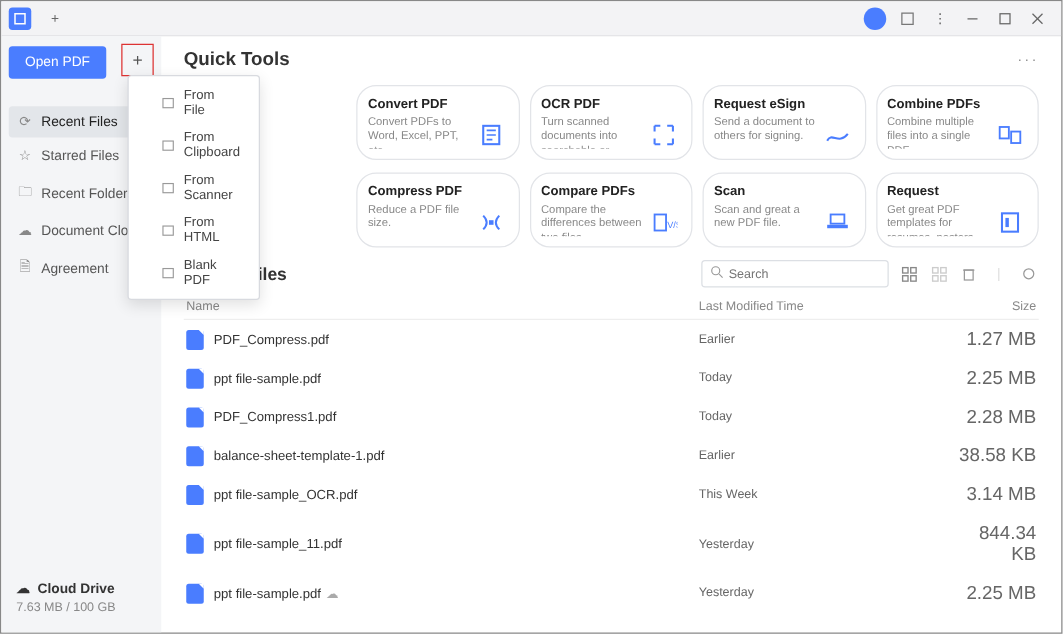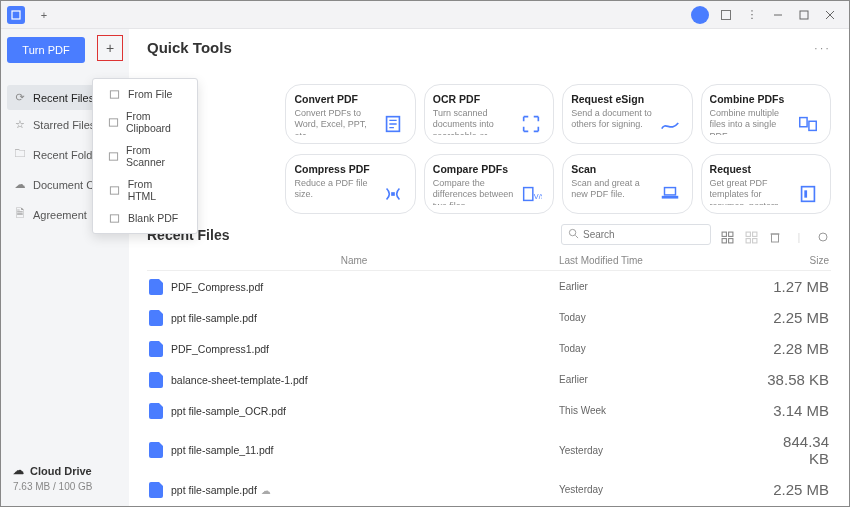--- a/index.html
+++ b/index.html
@@ -16,47 +16,47 @@
 .open-pdf { background: #4a7dff; color: #fff; height: 26px; border: none; border-radius: 3px; font-size: 11px; cursor: pointer; width: 78px; }
 .plus-box { position: absolute; left: 96px; top: 6px; width: 26px; height: 26px; border: 1.5px solid #d33; display: flex; align-items: center; justify-content: center; color: #555; background: #f4f5f7; cursor: pointer; font-size: 14px; }
 .side-items { margin-top: 22px; display: flex; flex-direction: column; gap: 2px; }
 .side-item { display: flex; align-items: center; gap: 6px; padding: 6px 6px; border-radius: 3px; cursor: pointer; color: #555; }
 .side-item.active { background: #e3e6ea; color: #222; }
 .side-item .ic { width: 14px; display: flex; align-items: center; justify-content: center; color: #888; }
 .sidebar .bottom { margin-top: auto; padding: 6px; }
 .cloud-title { display: flex; align-items: center; gap: 6px; font-weight: 600; margin-bottom: 4px; color: #333; }
 .cloud-sub { color: #888; font-size: 10px; }
 .main { flex: 1; padding: 10px 18px; overflow: hidden; position: relative; }
-.qt-head { display: flex; align-items: center; margin-bottom: 28px; }
+.qt-head { display: flex; align-items: center; margin-bottom: 12px; }
 .qt-head h2 { font-size: 15px; font-weight: 700; }
 .qt-head .more { margin-left: auto; color: #888; cursor: pointer; letter-spacing: 2px; }
 .cards { display: grid; grid-template-columns: repeat(5, 1fr); gap: 8px; margin-bottom: 10px; }
 .card { border: 1px solid #e2e4e8; border-radius: 16px; padding: 8px; height: 60px; display: flex; cursor: pointer; background: #fff; }
 .card .txt { flex: 1; overflow: hidden; }
 .card .ttl { font-size: 10.5px; font-weight: 700; margin-bottom: 3px; color: #222; }
 .card .sub { font-size: 9px; color: #888; line-height: 1.25; }
 .card .cicon { width: 28px; display: flex; align-items: flex-end; justify-content: center; color: #4a7dff; }
 .rf-head { display: flex; align-items: center; margin: 8px 0 6px; }
 .rf-head h2 { font-size: 14px; font-weight: 700; }
-.rf-tools { margin-left: auto; display: flex; align-items: flex-end; gap: 8px; }
+.rf-tools { margin-left: auto; display: flex; align-items: center; gap: 8px; }
 .search { display: flex; align-items: center; border: 1px solid #dcdfe4; border-radius: 3px; padding: 3px 6px; width: 150px; }
 .search input { border: none; outline: none; font-size: 10px; flex: 1; background: transparent; }
 .tool-ic { width: 16px; height: 16px; display: flex; align-items: center; justify-content: center; color: #888; cursor: pointer; }
 .table-hdr { display: flex; font-size: 10px; color: #888; border-bottom: 1px solid #eee; padding: 4px 2px; }
-.col-name { flex: 1; text-align: center; }
+.col-name { flex: 1; }
 .col-mod { width: 200px; }
 .col-size { width: 70px; text-align: right; }
 .rows { }
 .row { display: flex; align-items: center; padding: 7px 2px; cursor: pointer; }
 .file-ic { width: 14px; height: 16px; background: #4a7dff; border-radius: 2px; margin-right: 8px; display: flex; align-items: center; justify-content: center; position: relative; }
 .file-ic::after { content: ""; position: absolute; top: 0; right: 0; border-style: solid; border-width: 0 4px 4px 0; border-color: transparent #fff transparent transparent; }
 .row .nm { flex: 1; font-size: 10.5px; color: #333; }
 .row .md { width: 200px; font-size: 10px; color: #666; }
 .row .sz { width: 70px; text-align: right; font-size: 15px; color: #666; }
-.dropdown { position: absolute; left: 92px; top: 60px; width: 106px; background: #fff; border: 1px solid #d8dadf; border-radius: 3px; box-shadow: 0 4px 12px rgba(0,0,0,0.12); z-index: 50; padding: 4px 5px; margin-top: 18px; }
+.dropdown { position: absolute; left: 102px; top: 60px; width: 106px; background: #fff; border: 1px solid #d8dadf; border-radius: 3px; box-shadow: 0 4px 12px rgba(0,0,0,0.12); z-index: 50; padding: 4px 16px; }
 .dd-item { display: flex; align-items: center; gap: 7px; padding: 5px 10px; font-size: 10.5px; color: #444; cursor: pointer; }
 .dd-item .dic { width: 13px; color: #888; display: flex; align-items: center; justify-content: center; }
 .cloud-sm { color: #aaa; font-size: 10px; margin-left: 4px; }
 </style>
 </head>
 <body>
 
 <div class="titlebar">
   <div class="app-logo">
     <svg viewBox="0 0 10 10">
@@ -87,21 +87,21 @@
   <div class="tb-btn">
     <svg width="12" height="12">
         <line x1="2" y1="2" x2="10" y2="10" stroke="#666" stroke-width="1"></line>
         <line x1="10" y1="2" x2="2" y2="10" stroke="#666" stroke-width="1"></line>
       </svg>
   </div>
 </div>
 
 <div class="layout">
   <div class="sidebar">
-    <button class="open-pdf">Turn PDF</button>
+    <button class="open-pdf">Open PDF</button>
     <div class="plus-box">+</div>
     <div class="side-items" id="side-items">
         <div class="side-item active">
           <span class="ic">⟳</span>
           <span>Recent Files</span>
         </div>
         <div class="side-item">
           <span class="ic">☆</span>
           <span>Starred Files</span>
         </div>

